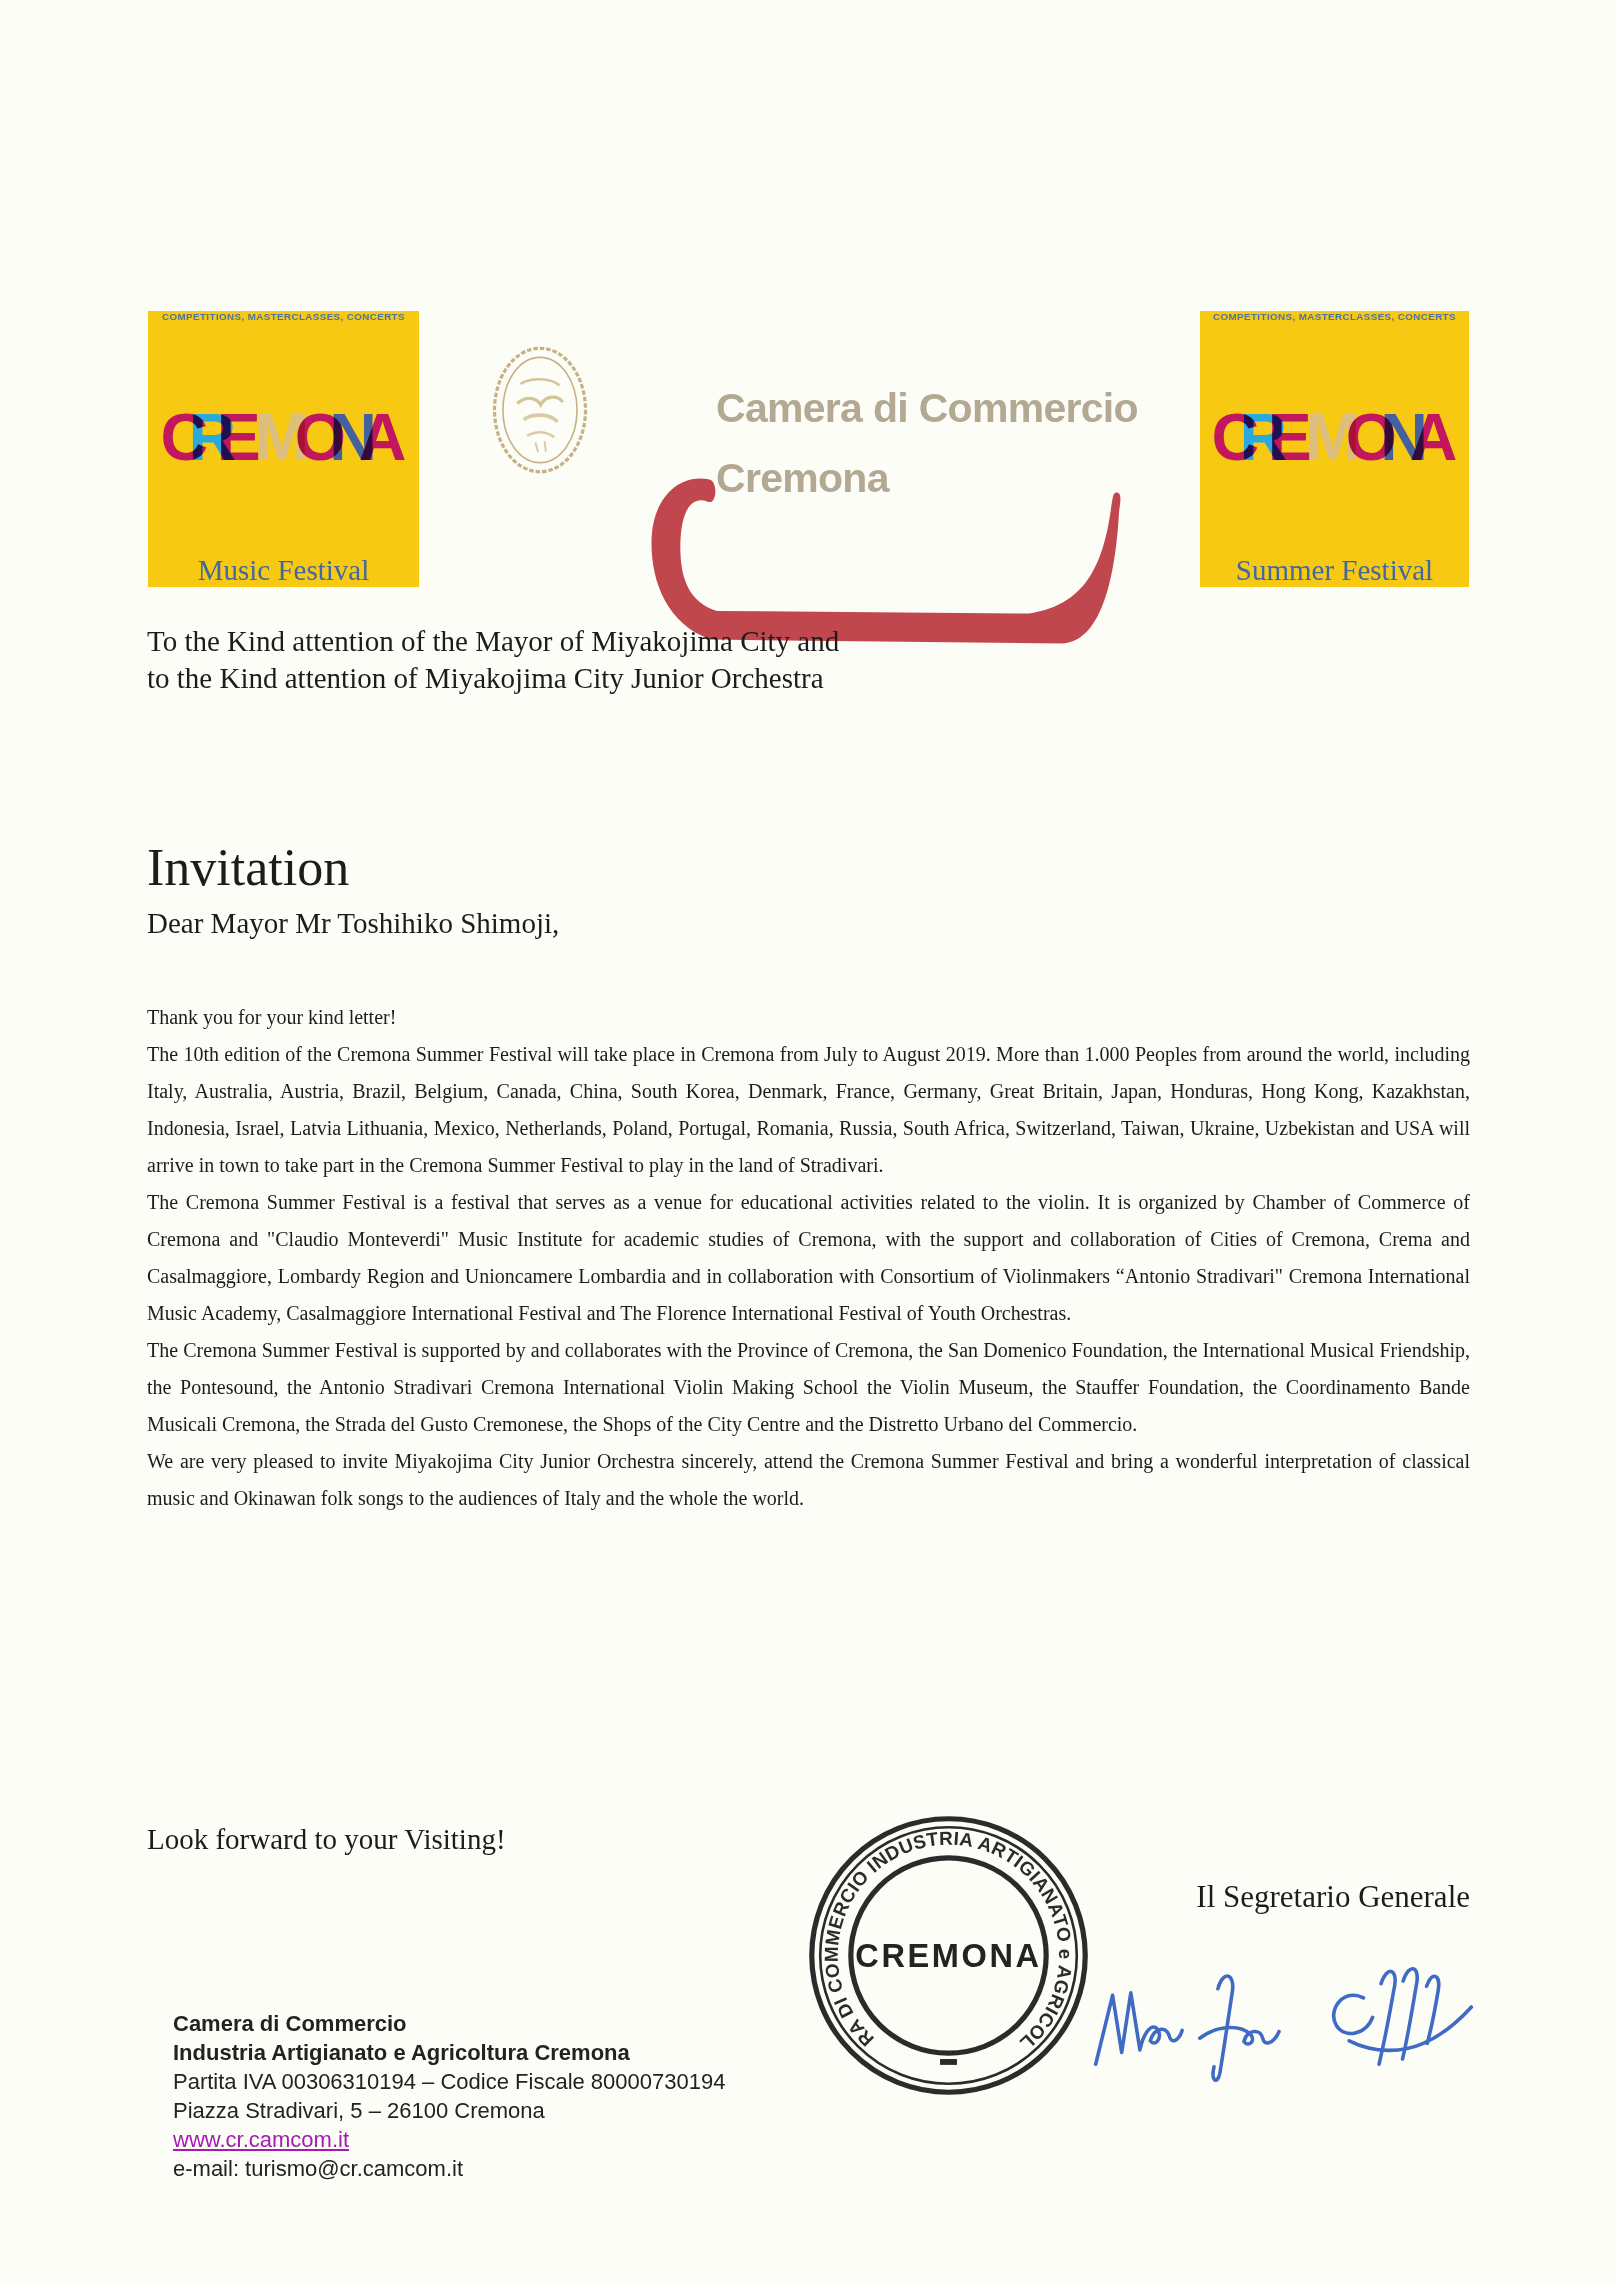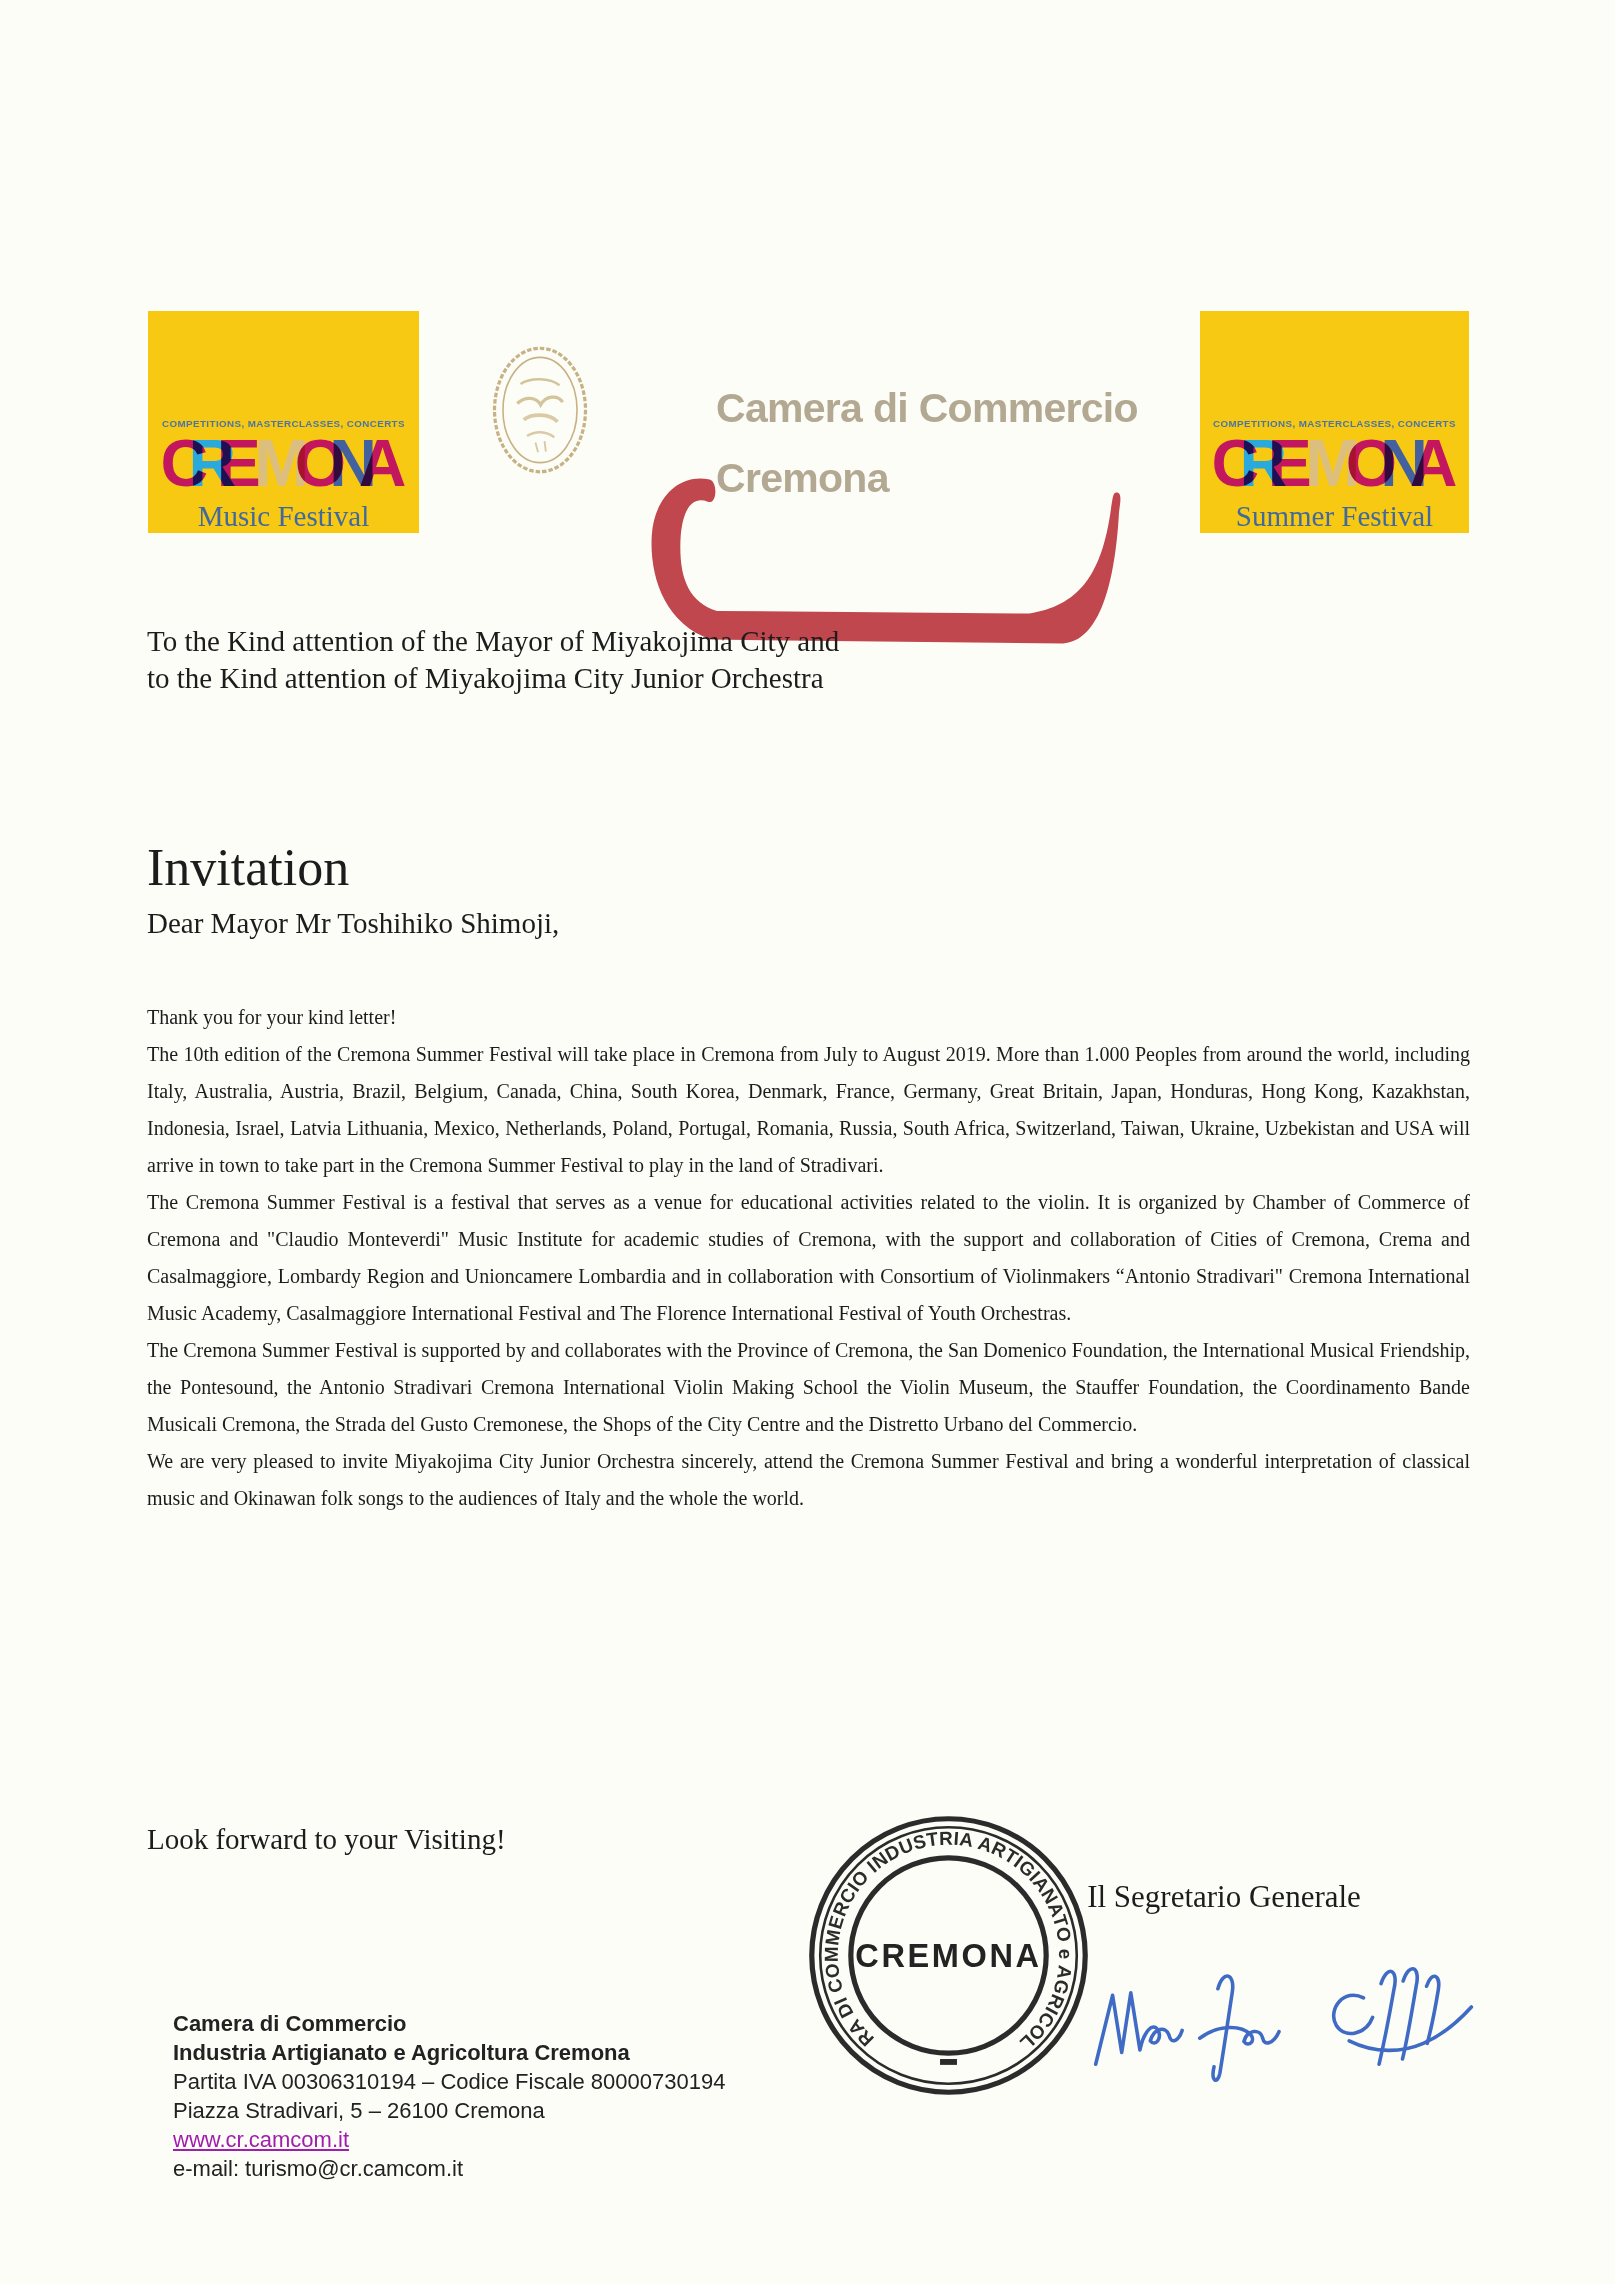--- a/index.html
+++ b/index.html
@@ -7,23 +7,23 @@
     position:relative;
     width:1616px;height:2284px;
     background:#fdfdf8;
     overflow:hidden;
     font-family:"Liberation Serif", serif;
     color:#1c1c1c;
   }
 
   
   .festival-logo{
-    position:absolute;top:311px;width:271px;height:222px;
+    position:absolute;top:311px;width:271px;height:276px;
     background:#f7c913;
-    display:flex;flex-direction:column;align-items:center;justify-content:flex-end;
+    display:flex;flex-direction:column;align-items:center;justify-content:space-between;
   }
   .festival-logo.left{left:148px;}
   .festival-logo.right{left:1200px;width:269px;}
   .logo-tagline{
     font-family:"Liberation Sans", sans-serif;
     font-size:9.8px;font-weight:700;letter-spacing:0.4px;
     color:#4c74a4;white-space:nowrap;margin-bottom:1.3px;
   }
   .logo-word{
     isolation:isolate;
@@ -68,21 +68,21 @@
     position:absolute;left:147px;top:999px;width:1323px;
     font-size:20px;line-height:37px;text-align:justify;
   }
   .letter-body p{margin:0;}
   .closing{position:absolute;left:147px;top:1823px;font-size:29px;}
 
   
   .stamp{position:absolute;left:802px;top:1809px;}
   .signatory{
     position:absolute;left:978px;top:1876px;width:492px;
-    text-align:center;font-size:31px;line-height:42px;
+    text-align:right;font-size:31px;line-height:42px;
   }
   .signature{position:absolute;left:1090px;top:1955px;}
 
   
   .footer{
     position:absolute;left:173px;top:2009px;
     font-family:"Liberation Sans", sans-serif;
     font-size:22px;line-height:29px;color:#222;
   }
   .footer .bold{font-weight:700;}

